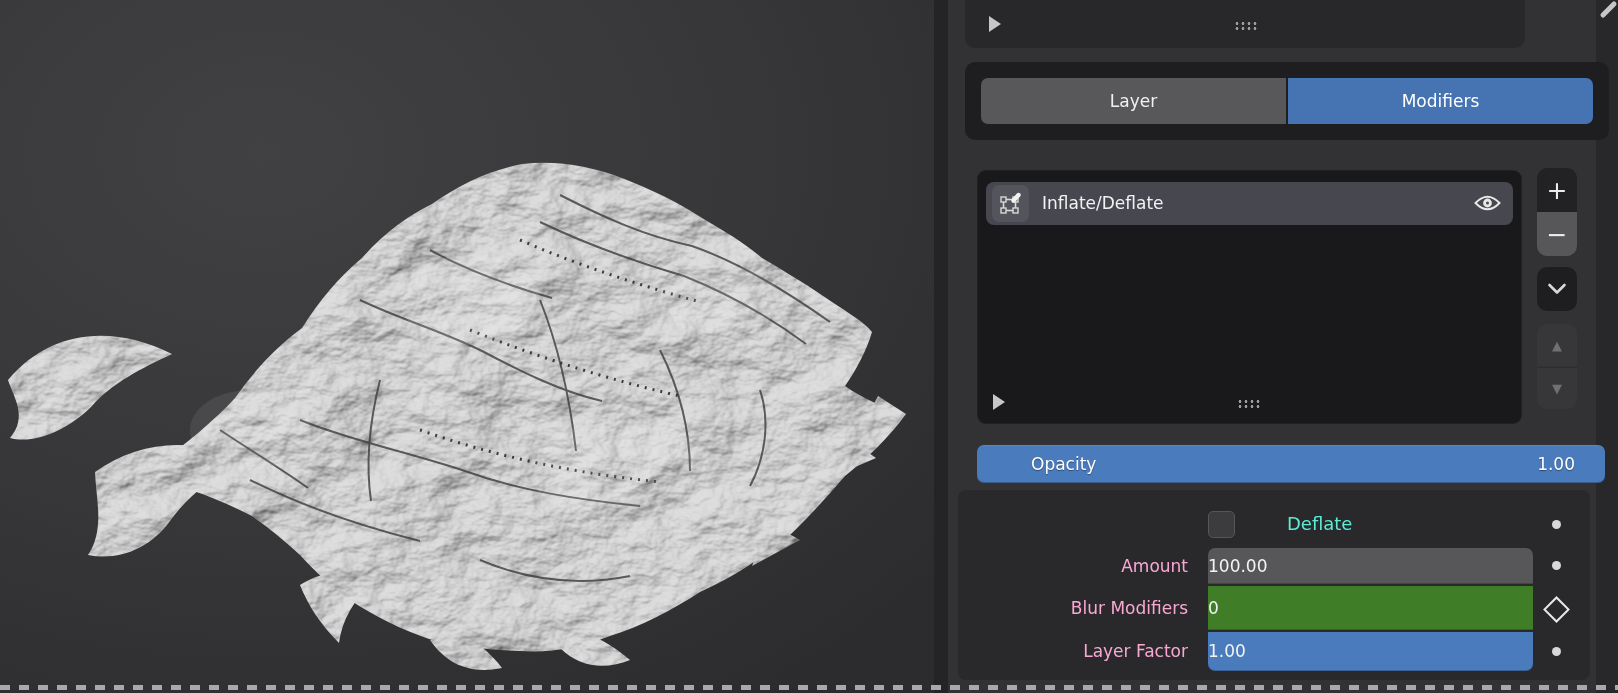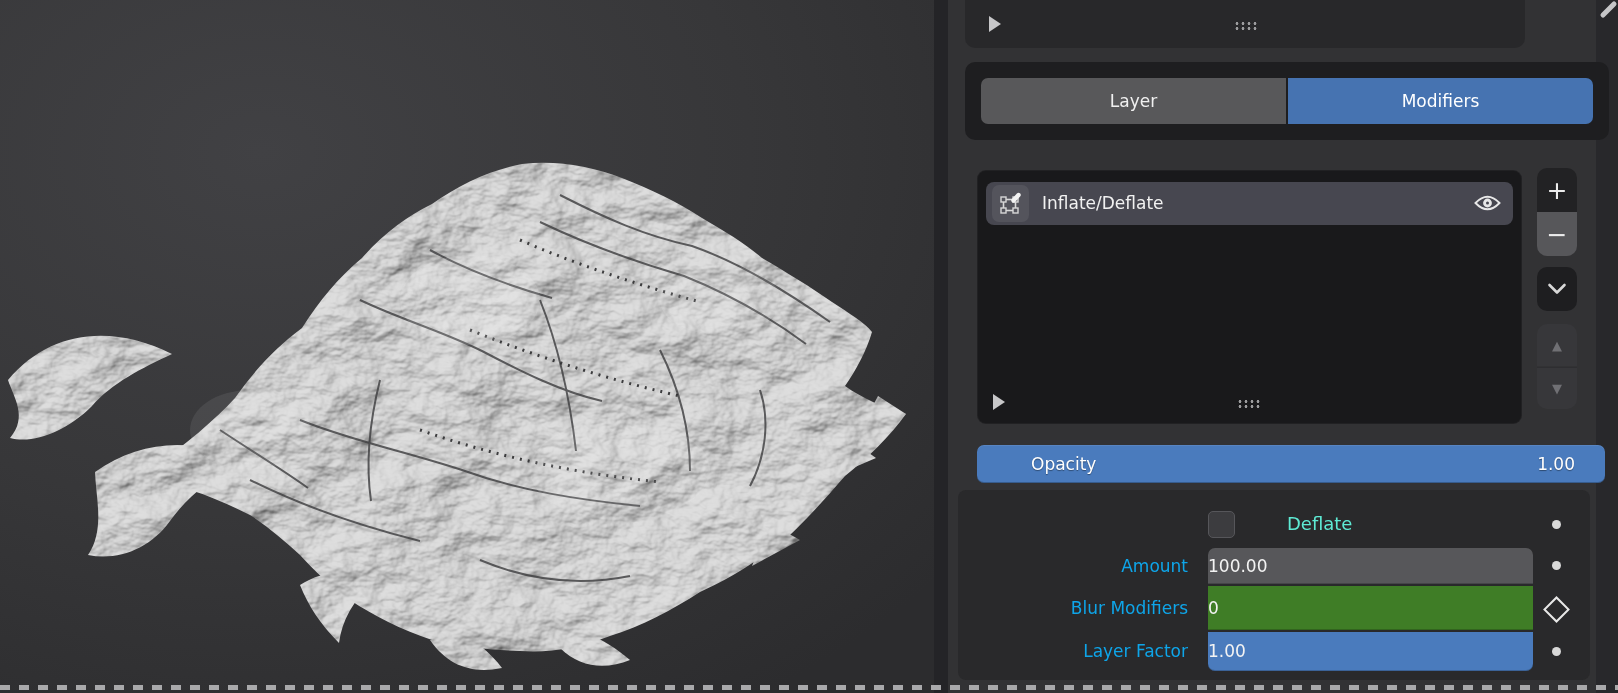--- a/index.html
+++ b/index.html
@@ -60,21 +60,21 @@
 
   
   #opacity{left:977px;top:445px;width:600px;height:38px;background:#4a7bbd;border-radius:7px;
     display:flex;align-items:center;color:#ffffff;font-size:17px;
     box-shadow:inset 0 -1px 0 rgba(0,0,0,0.25), inset 0 1px 0 rgba(255,255,255,0.08);padding-left:28px;}
   #opacity .o-label{padding-left:26px;text-shadow:0 1px 1px rgba(0,0,0,.4);}
   #opacity .o-value{margin-left:auto;padding-right:30px;text-shadow:0 1px 1px rgba(0,0,0,.4);}
 
   
   #props-box{left:958px;top:490px;width:632px;height:190px;background:#29292b;border-radius:8px;}
-  .prop-label{position:absolute;width:230px;text-align:right;color:#0ea5e9;font-size:17px;}
+  .prop-label{position:absolute;width:230px;text-align:right;color:#f9a8d4;font-size:17px;}
   .field{position:absolute;left:1208px;width:325px;color:#f3f3f3;font-size:17px;
     box-shadow:inset 0 -1px 0 rgba(0,0,0,0.2);}
   #checkbox-deflate{left:1208px;top:511px;width:27px;height:27px;background:#3c3c3f;border:1px solid #56565a;border-radius:5px;box-sizing:border-box;}
   #label-deflate{left:1249px;top:513px;color:#5eead4;font-size:18px;margin-left:38px;}
   #label-amount{left:958px;top:556px;}
   #field-amount{top:548px;height:36px;line-height:36px;background:#57575a;border-radius:7px 7px 0 0;}
   #label-blur-iterations{left:958px;top:598px;}
   #field-blur-iterations{top:586px;height:44px;line-height:44px;background:#3f7d26;}
   #label-blur-factor{left:958px;top:641px;}
   #field-blur-factor{top:632px;height:39px;line-height:39px;background:#4a7bbd;border-radius:0 0 7px 7px;}

